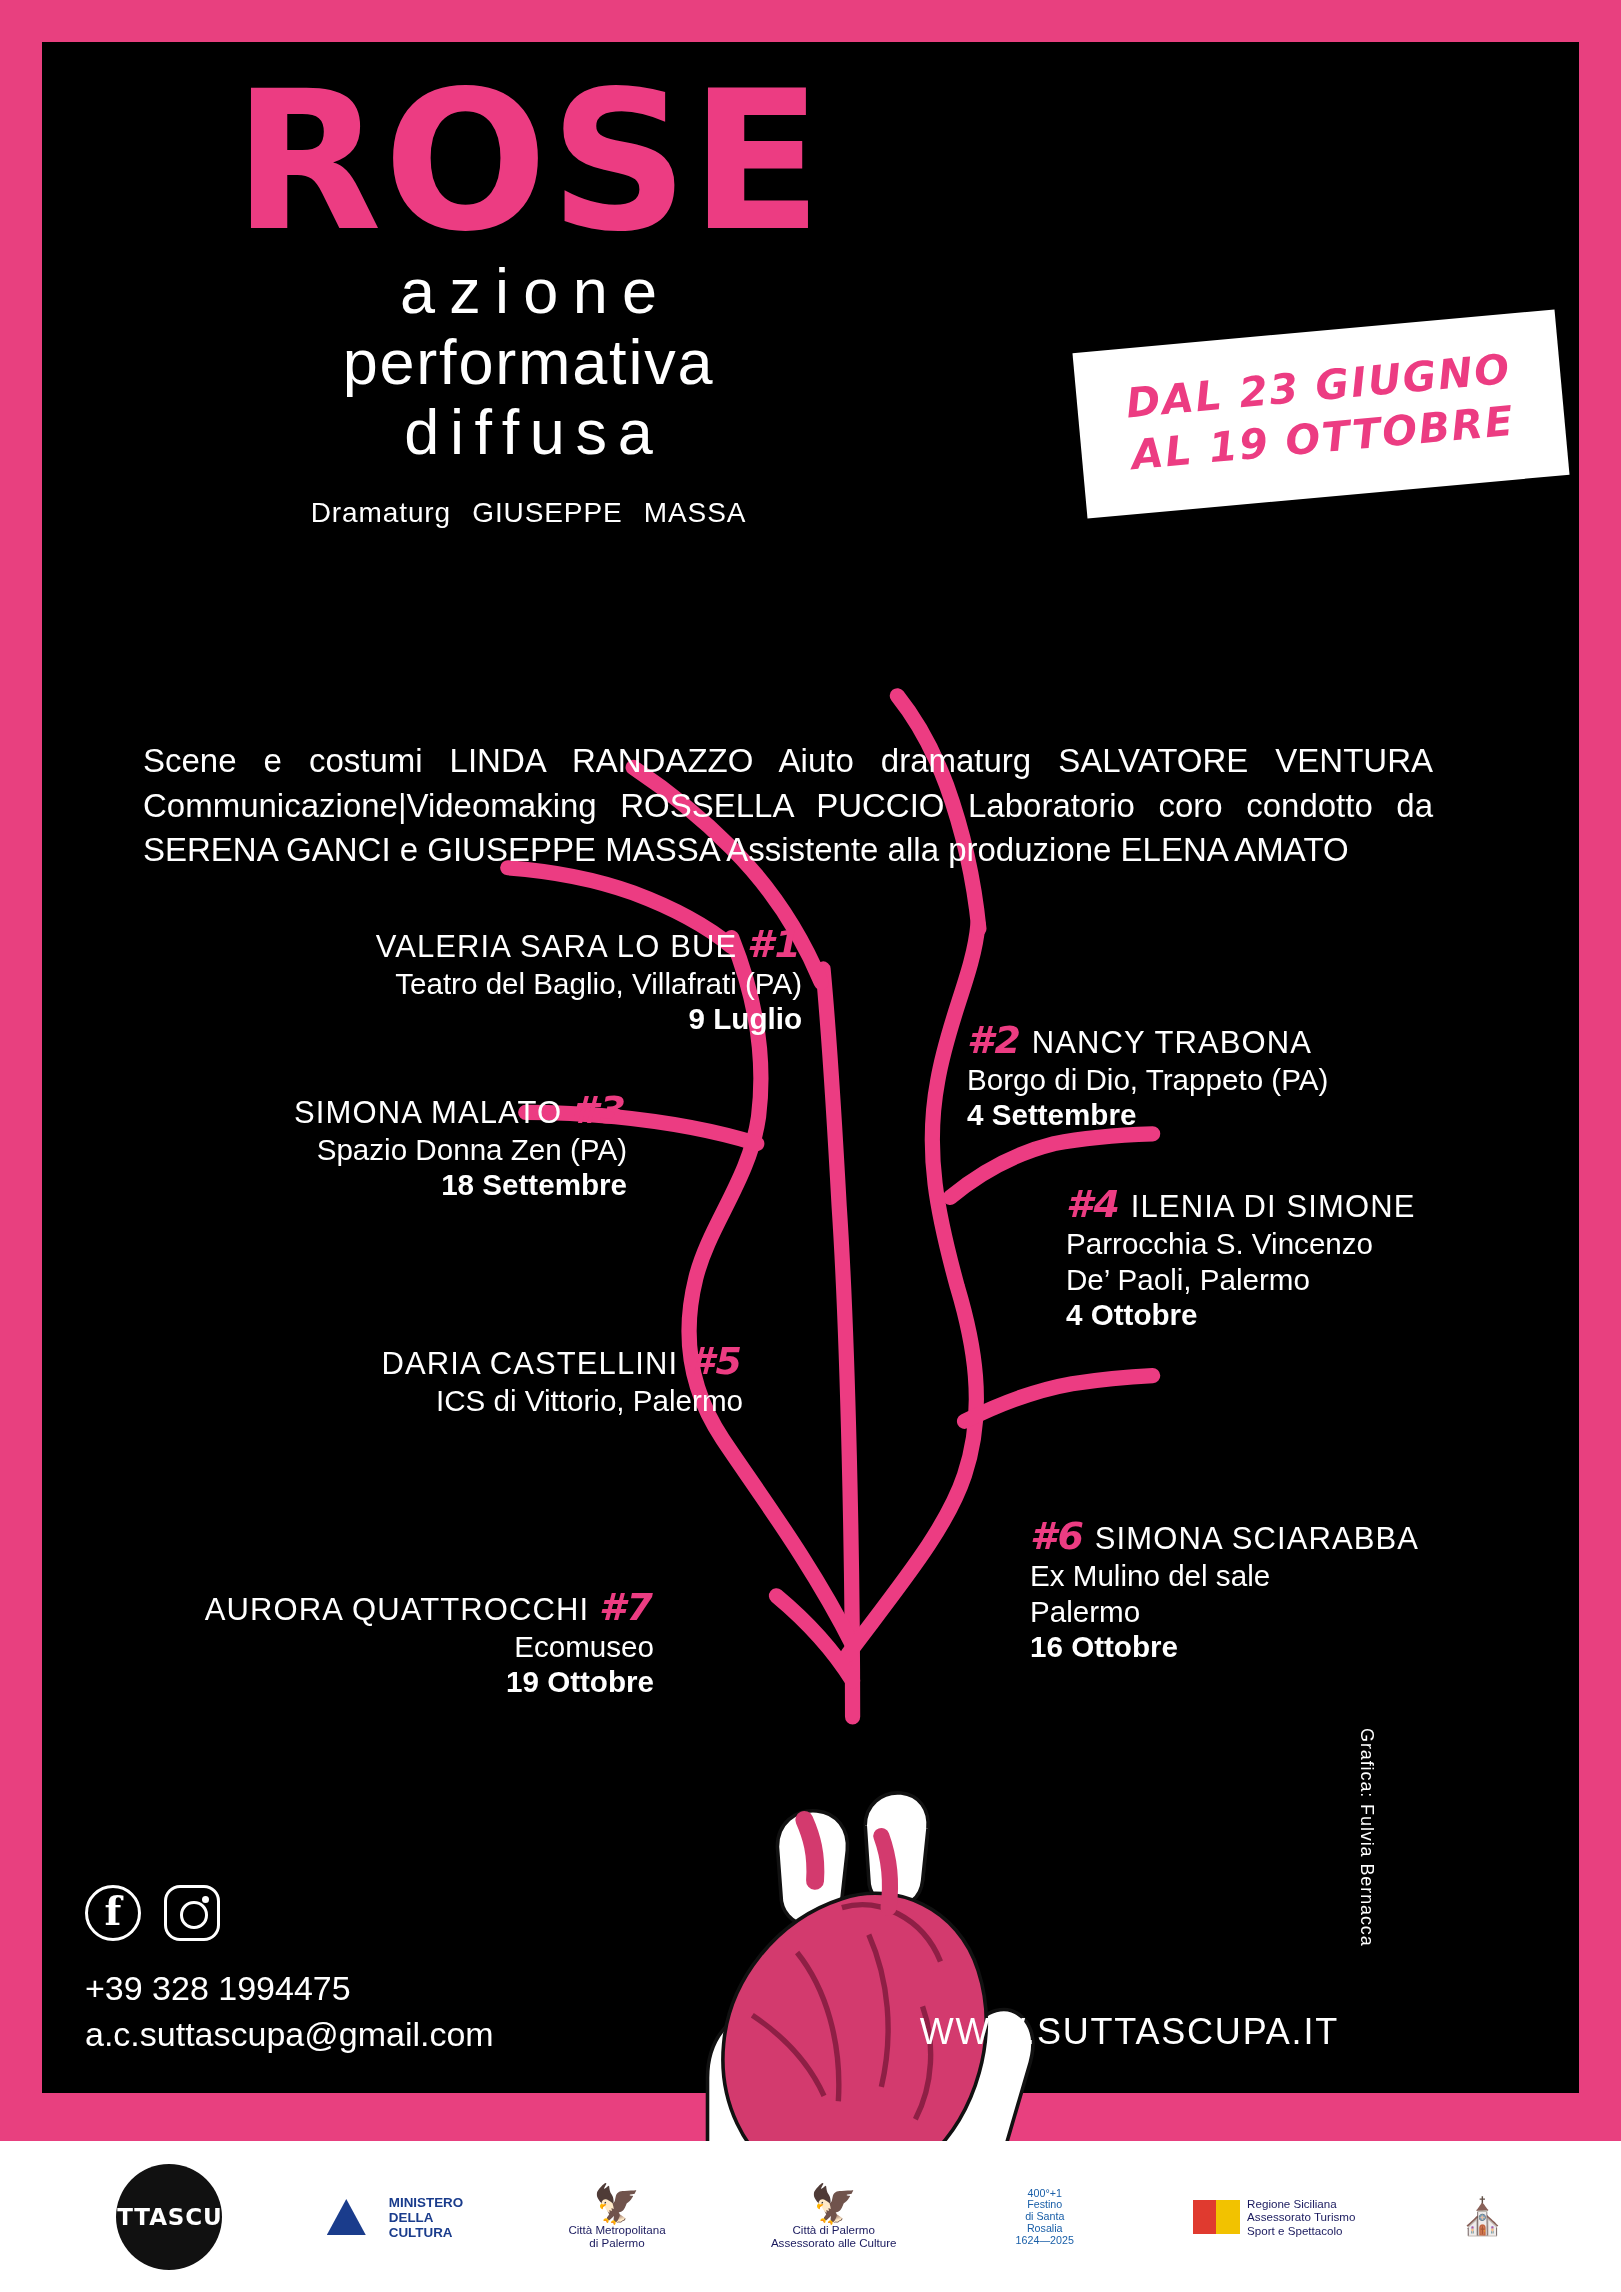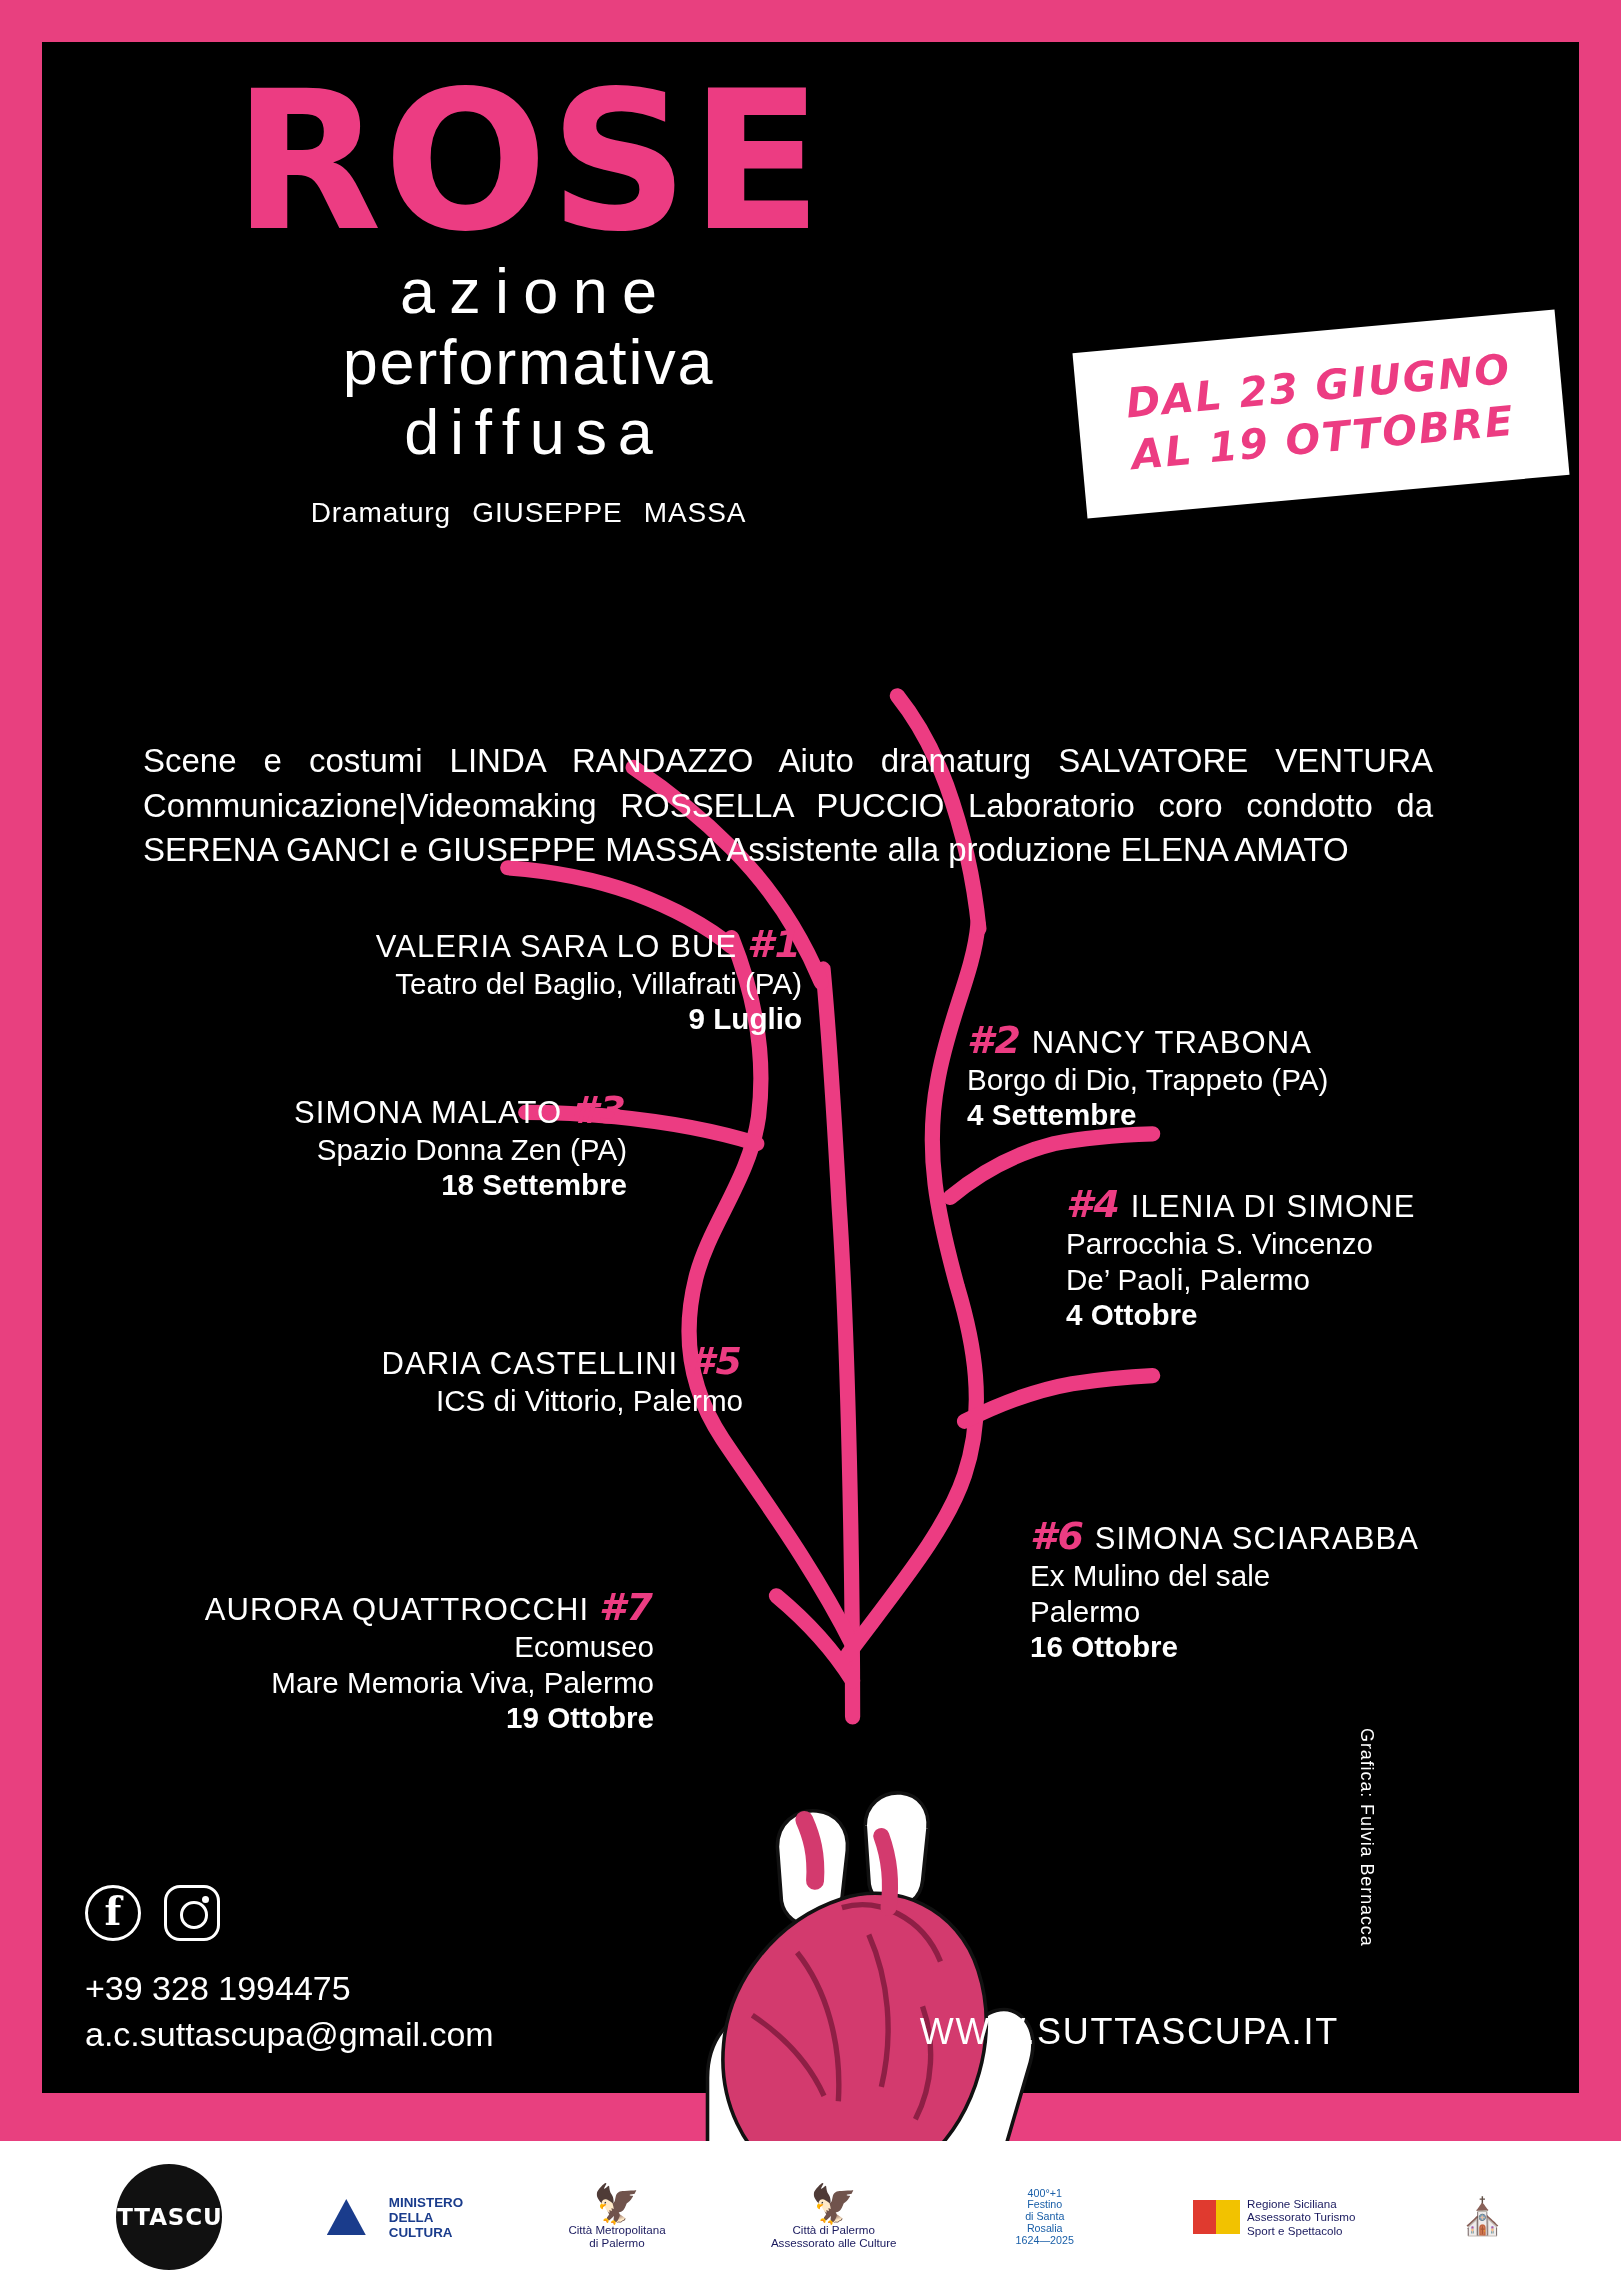--- a/index.html
+++ b/index.html
@@ -325,21 +325,20 @@
     <div class="place">Palermo</div>
     <div class="date">16 Ottobre</div>
   </div>
 
   <div class="entry ta-r" id="e7">
     <div class="name">
       <span>AURORA  QUATTROCCHI</span>
       <span class="num">#7</span>
     </div>
     <div class="place">Ecomuseo</div>
-    <div class="place">Mare Memoria Viva, Palermo</div>
     <div class="date">19 Ottobre</div>
   </div>
 
   <div class="heart-wrap">
     <svg viewBox="0 0 560 760" width="502" height="681">
 
       <g>
         <path d="M150 760 L150 520 C150 470, 185 440, 215 445 C240 449, 250 470, 250 500 L250 560
                  C250 560, 252 470, 255 430 C258 395, 285 378, 310 385 C332 391, 340 412, 338 442
                  L332 530 C332 530, 345 440, 352 405 C359 372, 385 362, 406 372 C426 381, 432 402, 428 428

